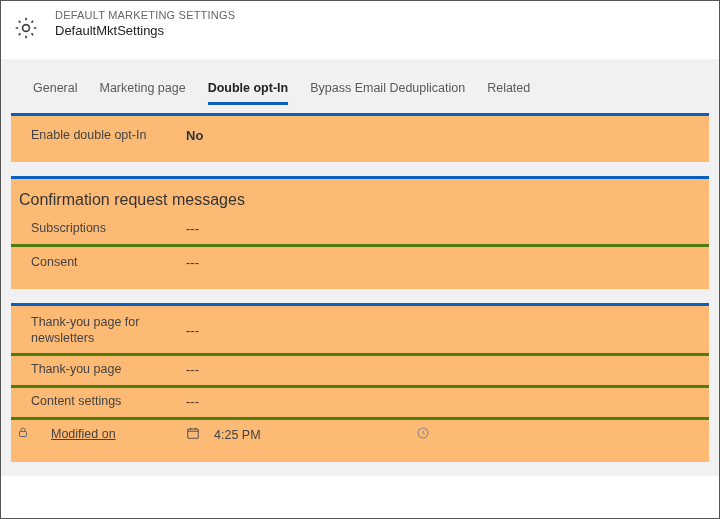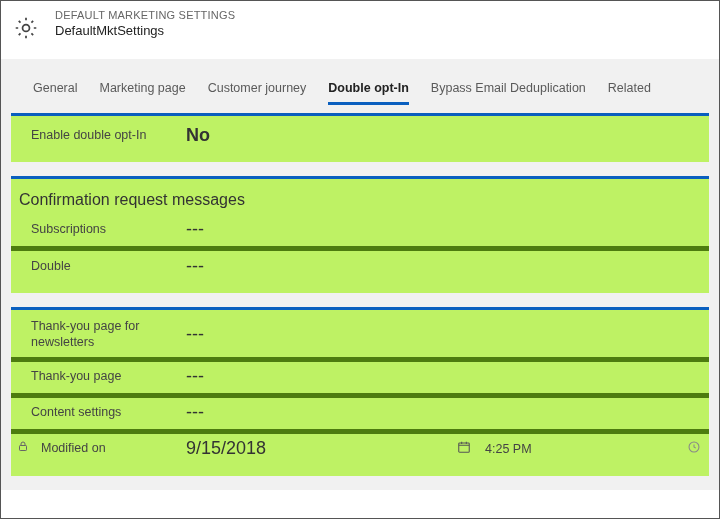--- a/index.html
+++ b/index.html
@@ -32,48 +32,48 @@
     background:#f1f1f1;
   }
   .tab { padding:6px 0 10px 0; cursor:pointer; position:relative; }
   .tab.active { color:#222; font-weight:600; }
   .tab.active::after {
     content:""; position:absolute; left:0; right:0; bottom:0;
     height:3px; background:#0a5fbf;
   }
   .sections { padding:8px 10px 10px 10px; background:#f1f1f1; }
   .card {
-    background:#bef264;
+    background:#fdba74;
     border-top:3px solid #0a5fbf;
     margin-bottom:14px;
     padding:4px 0 10px 0;
   }
   .card-title {
     font-size:16px; color:#333; font-weight:400;
     padding:8px 4px 6px 8px;
   }
   .row {
     display:flex;
     align-items:center;
     min-height:32px;
     padding:4px 8px 6px 20px;
-    border-bottom:5px solid #4d7c0f;
+    border-bottom:3px solid #4d7c0f;
     font-size:12.5px;
     color:#444;
   }
   .row.last { border-bottom:none; }
   .row .lbl { width:155px; flex:0 0 155px; color:#444; line-height:1.3; }
-  .row .val { flex:1; color:#333; font-size:18px; }
+  .row .val { flex:1; color:#333; font-size:13px; }
   .row .val2 {
     display:flex; align-items:center; gap:14px; flex:0 0 220px;
   }
   .row .tail {
     flex:0 0 24px; text-align:right; color:#888;
   }
-  .lockrow .lbl { display:flex; align-items:flex-start; gap:12px; margin-left:-14px; width:169px; flex:0 0 169px; }
+  .lockrow .lbl { display:flex; align-items:flex-start; gap:22px; margin-left:-14px; width:169px; flex:0 0 169px;text-decoration:underline; }
   .icon { display:inline-block; vertical-align:middle; }
 </style>
 </head>
 <body>
 
 <div class="header">
   <span class="icon">
     <svg width="26" height="26" viewBox="0 0 24 24" fill="none" stroke="#444" stroke-width="1.6">
       <circle cx="12" cy="12" r="3.2"></circle>
       <path d="M12 2.5v2.3M12 19.2v2.3M21.5 12h-2.3M4.8 12H2.5M18.6 5.4l-1.6 1.6M6.9 17l-1.6 1.6M18.6 18.6l-1.6-1.6M6.9 7l-1.6-1.6"></path>
@@ -82,21 +82,20 @@
   <div class="htxt">
     <div class="sup">DEFAULT MARKETING SETTINGS</div>
     <div class="title">DefaultMktSettings</div>
   </div>
 </div>
 
 <div class="graybar">
   <div class="tabs">
     <div class="tab">General</div>
     <div class="tab">Marketing page</div>
-    <div class="tab">Customer journey</div>
     <div class="tab active">Double opt-In</div>
     <div class="tab">Bypass Email Deduplication</div>
     <div class="tab">Related</div>
   </div>
 
   <div class="sections">
 
     <div class="card">
       <div class="row last">
         <div class="lbl">Enable double opt-In</div>
@@ -104,21 +103,21 @@
       </div>
     </div>
 
     <div class="card">
       <div class="card-title">Confirmation request messages</div>
       <div class="row">
         <div class="lbl">Subscriptions</div>
         <div class="val">---</div>
       </div>
       <div class="row last">
-        <div class="lbl">Double</div>
+        <div class="lbl">Consent</div>
         <div class="val">---</div>
       </div>
     </div>
 
     <div class="card" style="margin-bottom:4px;">
       <div class="row">
         <div class="lbl">Thank-you page for newsletters</div>
         <div class="val">---</div>
       </div>
       <div class="row">
@@ -132,21 +131,20 @@
       <div class="row last lockrow">
         <div class="lbl">
           <span class="icon">
             <svg width="12" height="12" viewBox="0 0 24 24" fill="none" stroke="#666" stroke-width="2">
               <rect x="5" y="11" width="14" height="10" rx="1.5"></rect>
               <path d="M8 11V8a4 4 0 0 1 8 0v3"></path>
             </svg>
           </span>
           <span>Modified on</span>
         </div>
-        <div class="val">9/15/2018</div>
         <div class="val2">
           <span class="icon">
             <svg width="14" height="14" viewBox="0 0 24 24" fill="none" stroke="#555" stroke-width="1.8">
               <rect x="3" y="5" width="18" height="16" rx="1.5"></rect>
               <path d="M3 9h18M8 3v4M16 3v4"></path>
             </svg>
           </span>
           <span>4:25 PM</span>
         </div>
         <div class="tail">

